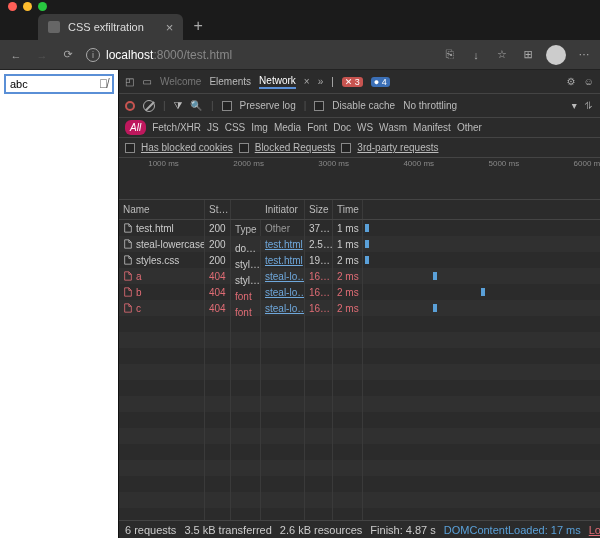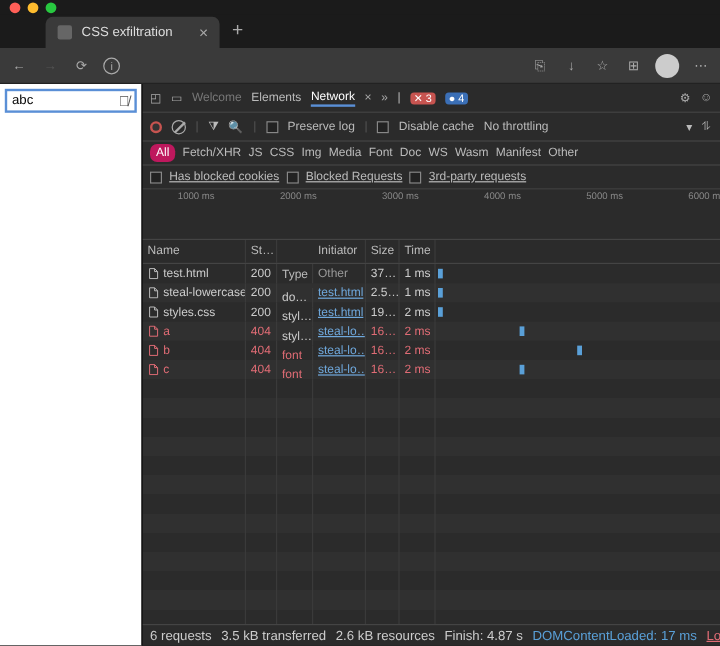--- a/index.html
+++ b/index.html
@@ -48,21 +48,21 @@
   .nope { width: 12px; height: 12px; border: 1.5px solid #aaa; border-radius: 50%; position: relative; }
   .nope::after { content: ""; position: absolute; width: 1.5px; height: 12px; background: #aaa; left: 5px; top: -1px; transform: rotate(45deg); }
   .cb { width: 10px; height: 10px; border: 1px solid #888; display: inline-block; background: #222; flex-shrink: 0; }
   .dt-toolbar .grow { flex: 1; }
 
   .dt-filter { display: flex; align-items: center; height: 20px; padding: 0 6px; gap: 8px; font-size: 10px; color: #bbb; border-bottom: 1px solid #444; }
   .filterbox { color: #888; }
 
   .dt-types { display: flex; align-items: center; height: 20px; padding: 0 6px; gap: 6px; font-size: 10px; color: #bbb; border-bottom: 1px solid #444; flex-wrap: nowrap; overflow: hidden; }
   .dt-types .ty { white-space: nowrap; }
-  .dt-types .ty.active { background: #be185d; color: #fff; border-radius: 6px; padding: 2px 5px; }
+  .dt-types .ty.active { background: #be185d; color: #fff; border-radius: 6px; padding: 2px 5px; font-style: italic; }
 
   .dt-opts { display: flex; align-items: center; height: 20px; padding: 0 6px; gap: 6px; font-size: 10px; color: #bbb; border-bottom: 1px solid #444; text-decoration: underline; }
 
   .timeline { height: 42px; background: #2b2b2b; border-bottom: 1px solid #444; position: relative; }
   .timeline .ticks { display: flex; font-size: 8px; color: #888; padding: 1px 0 0 2px; }
   .timeline .ticks span { flex: 1; text-align: center; }
 
   .nettable { flex: 1; display: flex; flex-direction: column; overflow: hidden; }
   .hdr, .row { display: flex; align-items: center; font-size: 10px; }
   .hdr { height: 20px; background: #2b2b2b; border-bottom: 1px solid #444; color: #bbb; }
@@ -102,20 +102,21 @@
   </div>
   <div class="newtab">+</div>
 </div>
 
 <div class="addrbar">
   <span class="navbtn">←</span>
   <span class="navbtn dis">→</span>
   <span class="navbtn">⟳</span>
   <div class="url">
     <span class="info">i</span>
+    <span><span class="host">localhost</span><span class="path">:8000/test.html</span></span>
   </div>
   <span class="abicon">⎘</span>
   <span class="abicon">↓</span>
   <span class="abicon">☆</span>
   <span class="abicon">⊞</span>
   <span class="avatar"></span>
   <span class="abicon">⋯</span>
 </div>
 
 <div class="content">

